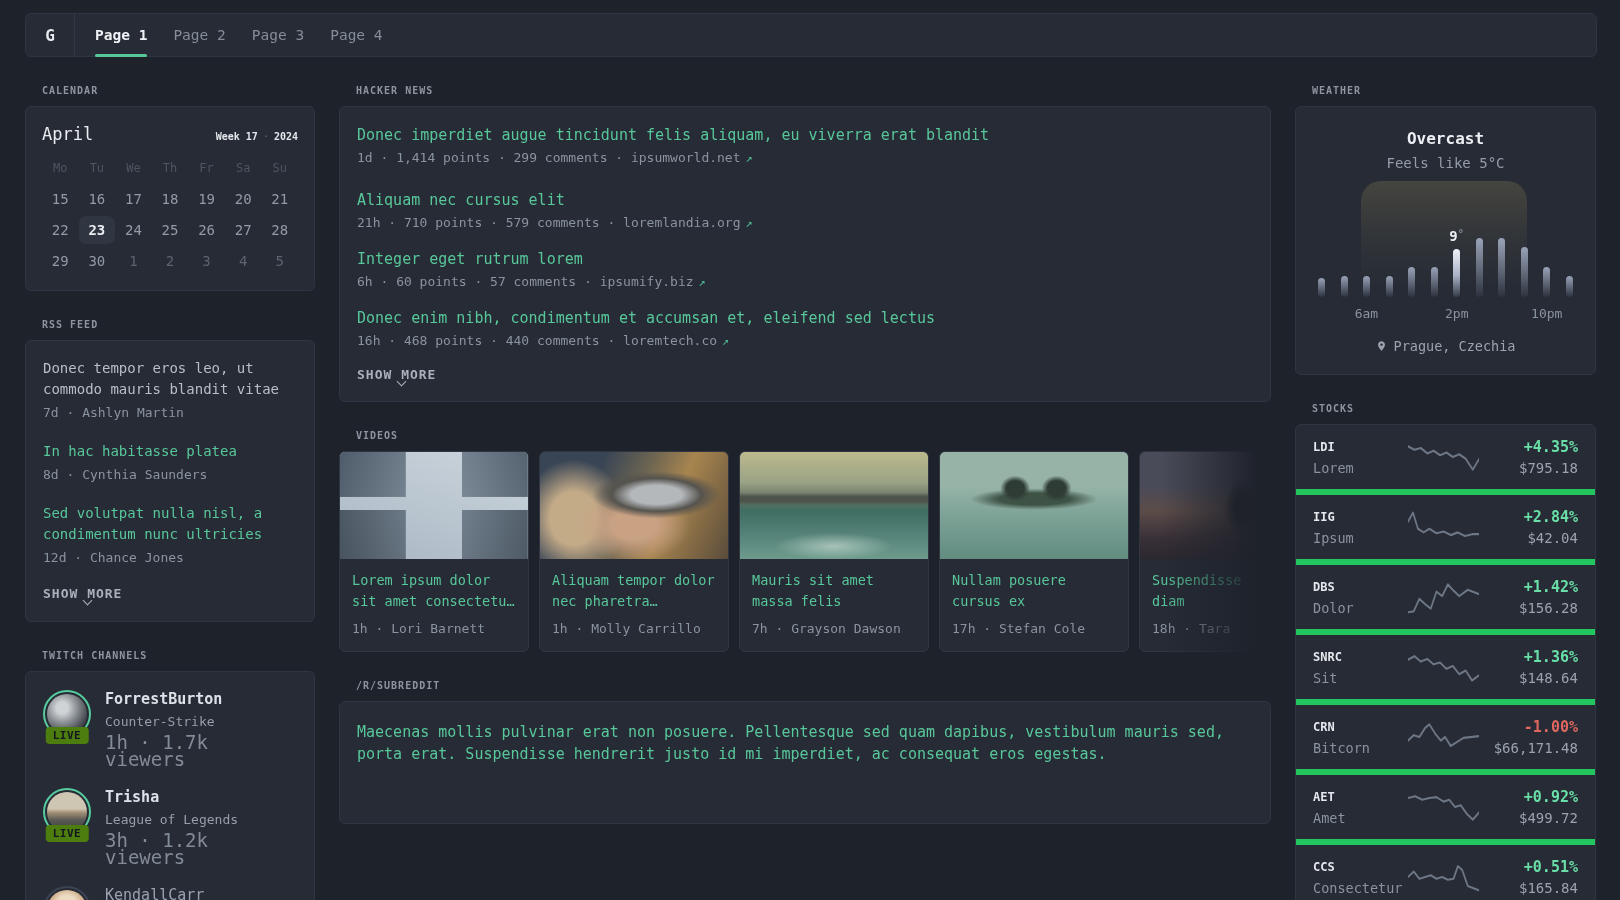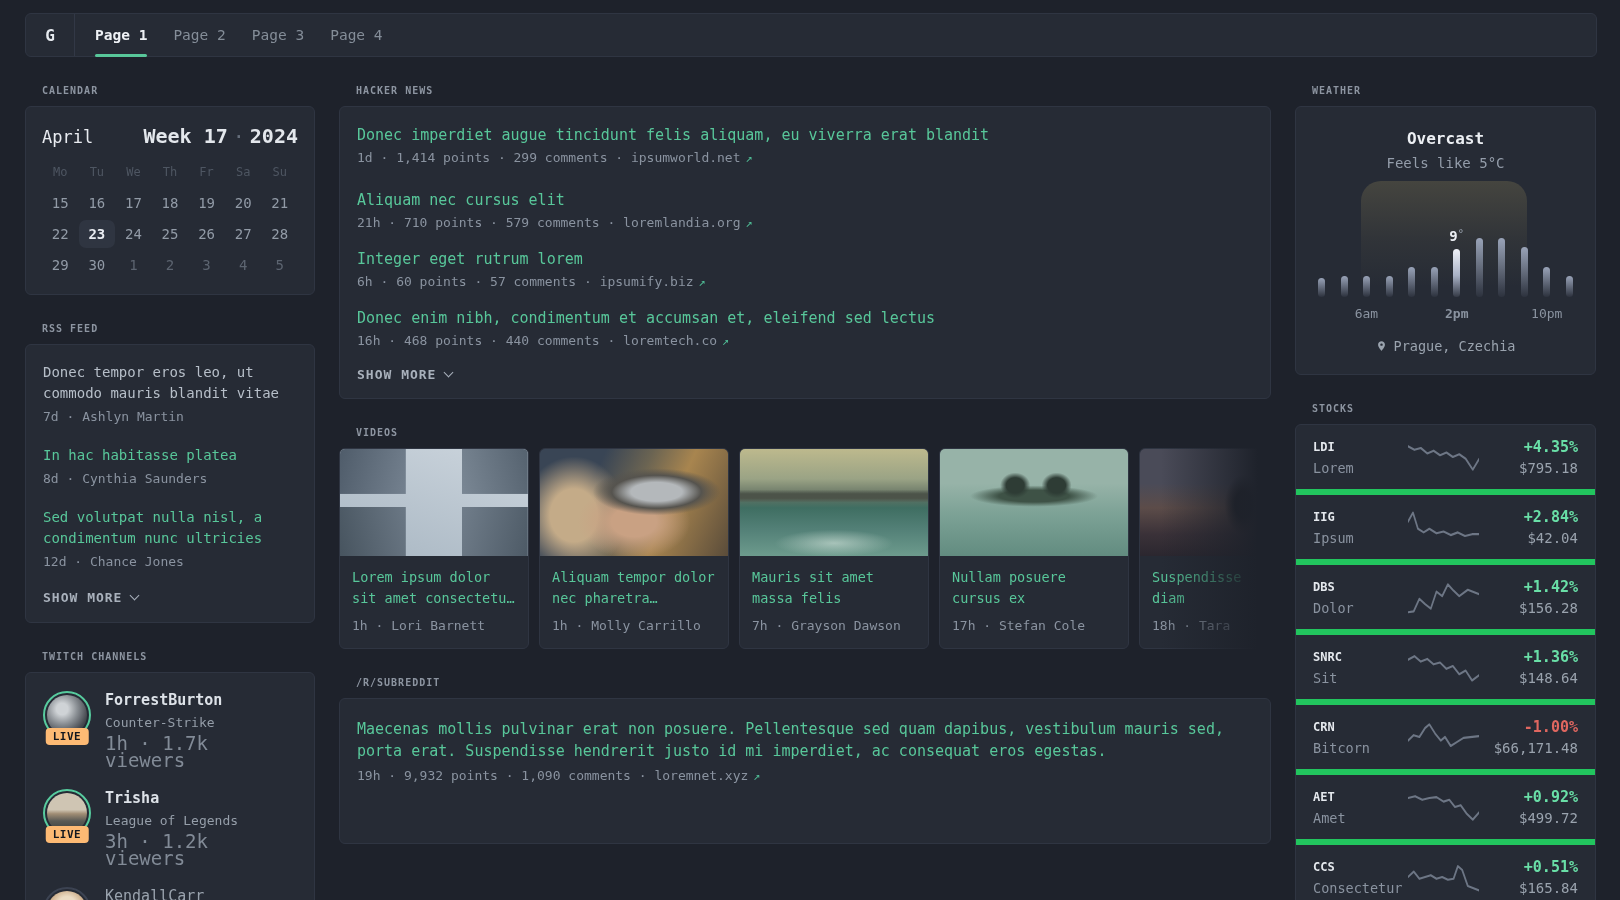--- a/index.html
+++ b/index.html
@@ -42,32 +42,32 @@
     background:#262b35; border:1px solid #2f3542; border-radius:6px;
   }
   .pad { padding:17px; }
   .meta { color:#8a93a0; font-size:13px; line-height:17px; }
   .dot { font-style:normal; color:#646d7a; padding:0 5px; }
   .domain { color:#8a93a0; }
   .ext-arrow { color:#4fbc95; padding-left:5px; font-size:12px; }
   .show-more {
     background:none; border:none; font-family:inherit; cursor:pointer;
     color:#a9b1bc; font-size:13px; letter-spacing:1px; font-weight:bold;
-    display:flex; align-items:center; margin-top:17px; padding:0;
+    display:flex; align-items:center; margin-top:17px; padding:0;flex-direction:column;
   }
   .chev {
     display:inline-block; width:7px; height:7px; margin:-4px 0 0 9px;
     border-right:1.6px solid currentColor; border-bottom:1.6px solid currentColor;
     transform:rotate(45deg);
   }
   
   .cal-panel { padding:17px 16px 15px; }
   .cal-head { display:flex; justify-content:space-between; align-items:baseline; }
   .cal-month { color:#e8ebf0; font-size:17px; }
-  .cal-week { font-size:20px; font-weight:normal; color:#e3e7ec; }
+  .cal-week { font-size:10px; font-weight:normal; color:#e3e7ec; }
   .cal-grid { display:grid; grid-template-columns:repeat(7,1fr); row-gap:3px; text-align:center; }
   .cal-weekdays { margin-top:17px; }
   .cal-wd { font-size:12px; color:#4e5662; }
   .cal-days { margin-top:10px; }
   .cal-day {
     font-size:14px; color:#929ba7; height:28px; line-height:28px; cursor:pointer;
   }
   .cal-day.muted { color:#5c6470; }
   .cal-day.selected { background:#2f3541; color:#e9ecf1; border-radius:7px; font-weight:bold; }
   
@@ -87,21 +87,21 @@
     width:48px; height:48px; border-radius:50%;
     border:2px solid #57cb9e; display:flex; align-items:center; justify-content:center;
   }
   .tw-row.offline .tw-ring { border-color:#3c4352; }
   .tw-avatar { width:40px; height:40px; border-radius:50%; }
   .av-1 { background:radial-gradient(circle at 38% 35%, #cfd3d6 0 16%, #8a8f94 42%, #43474d 72%, #2c2f35 100%); }
   .av-2 { background:linear-gradient(180deg,#cfc5b3 0 42%,#a08d74 52%,#5a5a55 70%,#3a3d3b 100%); }
   .av-3 { background:radial-gradient(circle at 50% 38%, #ecdcc4 0 30%, #cbab87 55%, #8d7d69 100%); }
   .live-badge {
     position:absolute; left:50%; transform:translateX(-50%); bottom:-6px;
-    background:#fdba74; color:#13171e; font-size:11px; font-weight:bold;
+    background:#4d7c0f; color:#13171e; font-size:11px; font-weight:bold;
     padding:2px 7px; border-radius:4px; letter-spacing:.5px;
   }
   .tw-name { color:#dde2e8; font-size:15px; font-weight:bold; line-height:19px; }
   .tw-row.offline .tw-name { color:#99a2ad; font-weight:normal; }
   .tw-game { color:#959ea9; font-size:13px; line-height:19px; margin-top:3px; }
   .tw-meta { color:#828b97; font-size:19px; line-height:17px; margin-top:3px; }
   
   .videos-row { position:relative; display:flex; gap:10px; overflow:hidden; }
   .videos-row::after {
     content:""; position:absolute; top:0; right:0; bottom:0; width:110px;
@@ -391,21 +391,20 @@
             <div class="meta video-meta">18h · Tara</div>
           </article>
       </div>
     </section>
 
     <section class="widget">
       <h2 class="sec-title">/R/SUBREDDIT</h2>
       <div class="panel" style="padding:19px 17px 40px">
         <article class="feed-item">
             <a class="feed-title sub-title">Maecenas mollis pulvinar erat non posuere. Pellentesque sed quam dapibus, vestibulum mauris sed, porta erat. Suspendisse hendrerit justo id mi imperdiet, ac consequat eros egestas.</a>
-            <div class="meta"><span>19h · 9,932 points · 1,090 comments · </span><a class="domain">loremnet.xyz</a><span class="ext-arrow">↗</span></div>
           </article>
       </div>
     </section>
 
   </div>
 
   <div class="col">
 
     <section class="widget">
       <h2 class="sec-title">WEATHER</h2>
@@ -460,21 +459,21 @@
                 <div class="w-bar" style="height: 30px;"></div>
               </div>
               <div class="w-barwrap">
                 <span class="w-temp"><b></b><i></i></span>
                 <div class="w-bar" style="height: 21px;"></div>
               </div>
           </div>
         </div>
         <div class="w-times">
           <span class="w-time" style="left: 19%;">6am</span>
-            <span class="w-time" style="left: 54.4%; font-weight: bold;">2pm</span>
+            <span class="w-time" style="left: 54.4%;">2pm</span>
             <span class="w-time" style="left: 89.7%;">10pm</span>
         </div>
         <div class="w-loc">
           <svg class="pin-icon" viewBox="0 0 24 24">
               <path d="M12 1.5C7.9 1.5 4.5 4.9 4.5 9c0 5.2 7.5 13.5 7.5 13.5S19.5 14.2 19.5 9c0-4.1-3.4-7.5-7.5-7.5zm0 10.2A2.7 2.7 0 1 1 12 6.3a2.7 2.7 0 0 1 0 5.4z"></path>
             </svg>
           <span>Prague, Czechia</span>
         </div>
       </div>
     </section>

